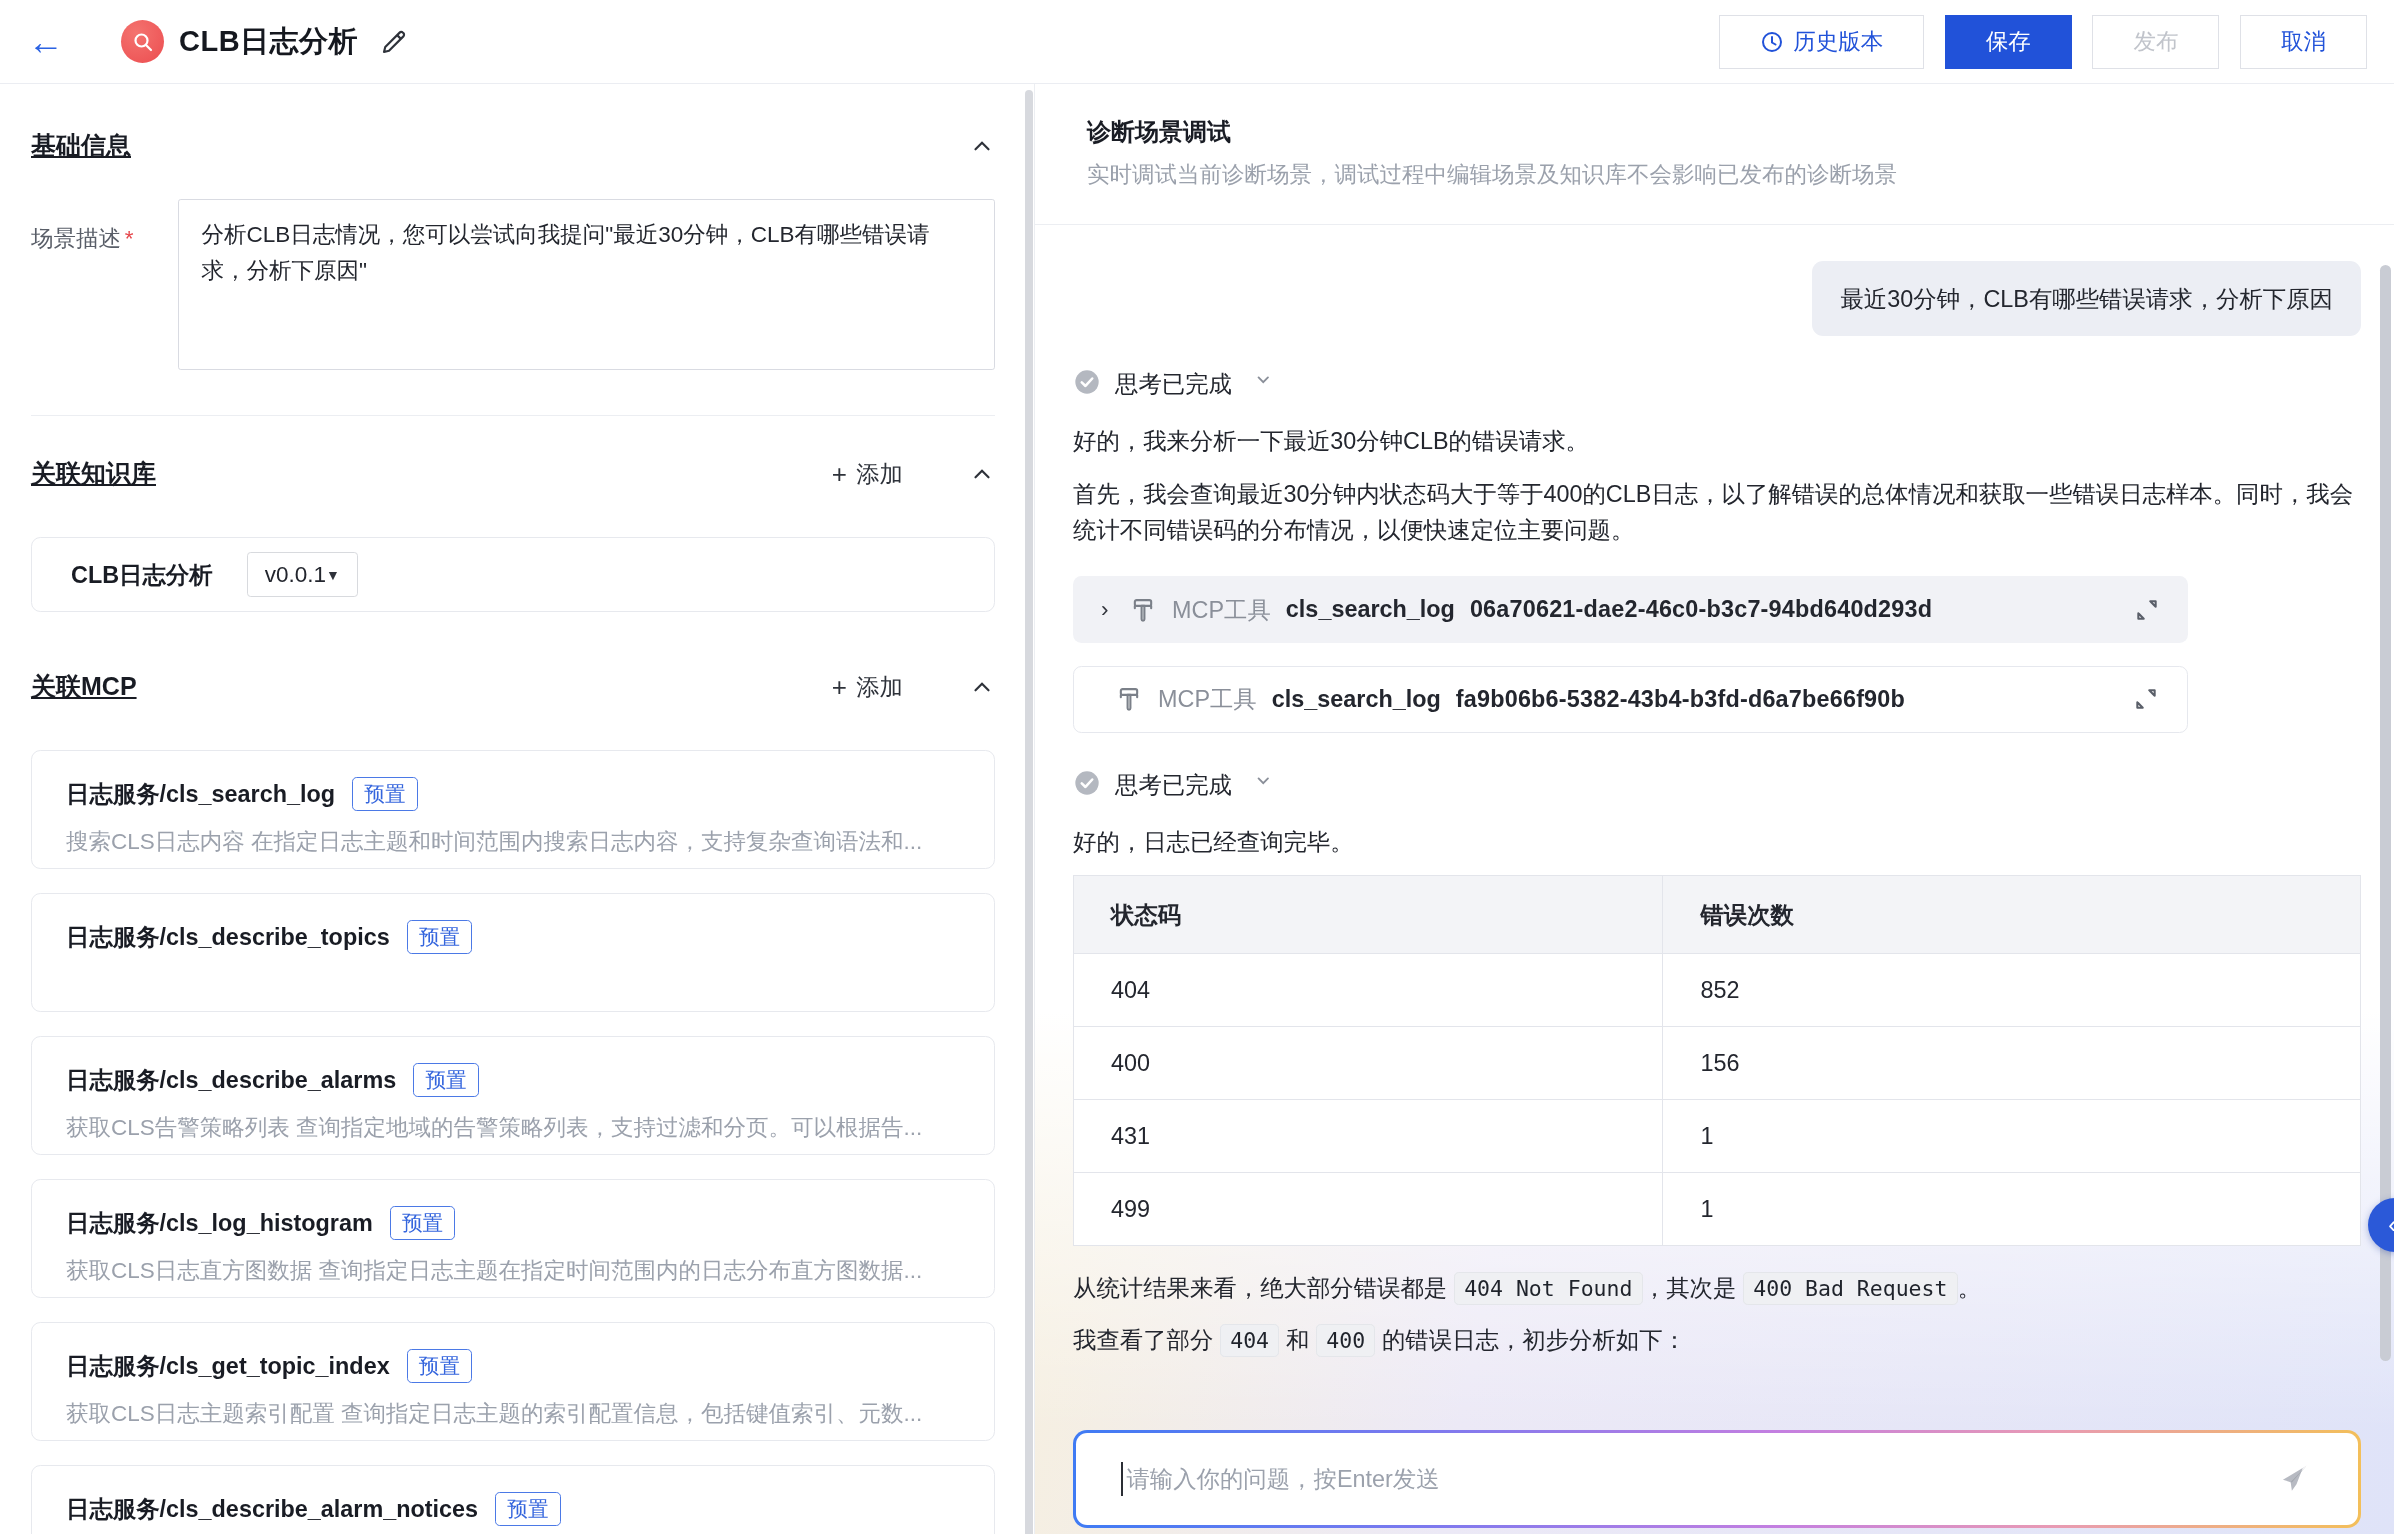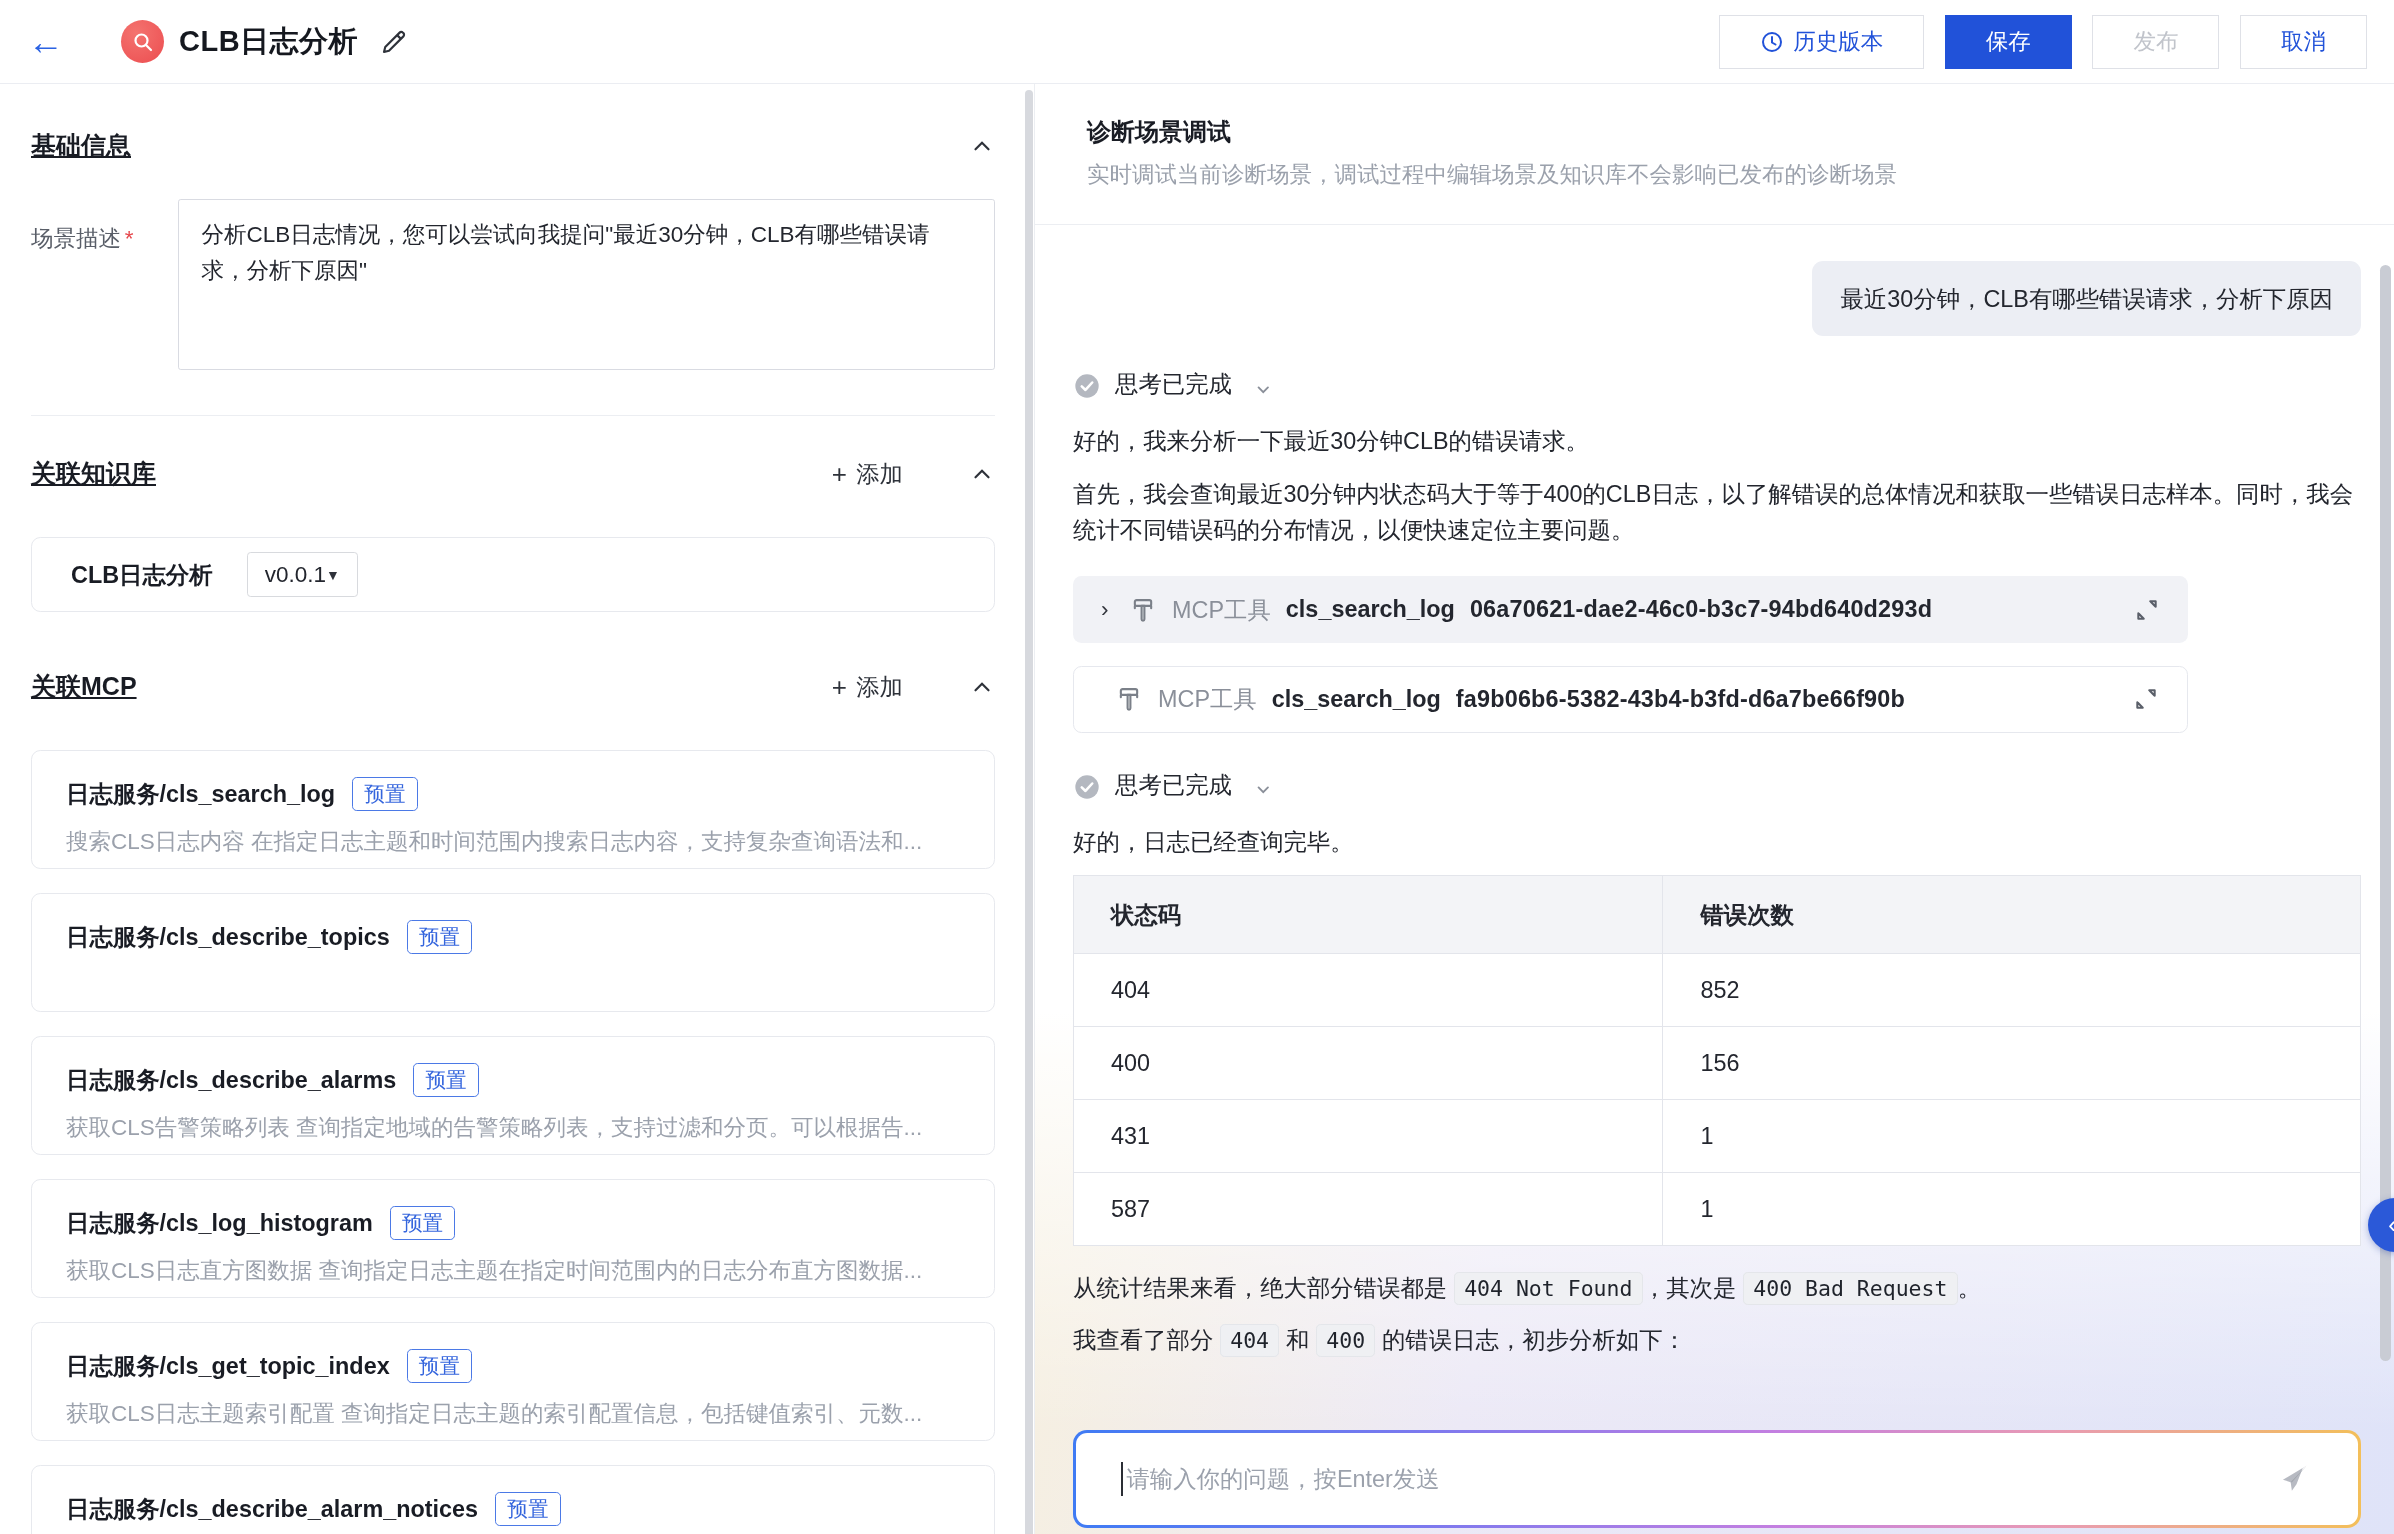--- a/index.html
+++ b/index.html
@@ -53,21 +53,21 @@
   .right-panel { flex:1; min-width:0; display:flex; flex-direction:column; background:#fff; }
   .debug-header { padding:32px 37px 0 52px; height:141px; flex:0 0 141px; border-bottom:0.9px solid #eceef2; }
   .debug-title { font-size:24px; font-weight:bold; color:#191c24; }
   .debug-subtitle { margin-top:11.2px; font-size:22.5px; color:#9ba1ac; }
   .chat { flex:1; min-height:0; position:relative; display:flex; flex-direction:column; padding:36px 34px 7.5px 38px;
     background:
       linear-gradient(to bottom, #ffffff 0%, #ffffff 60%, rgba(255,255,255,0) 92%),
       linear-gradient(100deg, #faf2d8 0%, #ece9f6 40%, #dfe3f8 100%);
   }
   .user-bubble { align-self:flex-end; background:#eceef4; border-radius:11.2px; padding:21.5px 28px; font-size:23.4px; color:#23262e; margin-bottom:32px; }
-  .think-row { display:flex; align-items:flex-end; gap:14px; margin-bottom:23.4px; }
+  .think-row { display:flex; align-items:flex-start; gap:14px; margin-bottom:23.4px; }
   .think-label { font-size:23.4px; color:#23262e; }
   .think-chevron { display:flex; margin-left:5.6px; cursor:pointer; }
   .msg { font-size:23.4px; line-height:36px; color:#23262e; }
   .p1 { margin-bottom:17px; }
   .p2 { margin-bottom:28px; }
   .tool-card { display:flex; align-items:center; height:67px; flex:0 0 67px; border-radius:8.4px; padding:0 28px; gap:15px; align-self:flex-start; min-width:1115px; }
   .tool-card.first { background:#f1f2f6; margin-bottom:22.5px; }
   .tool-card.second { background:#fff; border:0.9px solid #e6e8ee; margin-bottom:36px; padding-left:41px; }
   .tool-chevron { font-size:22.5px; color:#33363d; margin-right:5.6px; cursor:pointer; }
   .tool-label { font-size:23.4px; color:#8a8f99; }
@@ -334,21 +334,21 @@
               </tr>
             <tr>
                 <td>400</td>
                 <td>156</td>
               </tr>
             <tr>
                 <td>431</td>
                 <td>1</td>
               </tr>
             <tr>
-                <td>587</td>
+                <td>499</td>
                 <td>1</td>
               </tr>
           </tbody>
         </table>
 
         <div class="msg p5">
           <span>从统计结果来看，绝大部分错误都是 </span><code class="inline">404 Not Found</code><span>，其次是 </span><code class="inline">400 Bad Request</code><span>。</span>
         </div>
         <div class="msg p6">
           <span>我查看了部分 </span><code class="inline">404</code><span> 和 </span><code class="inline">400</code><span> 的错误日志，初步分析如下：</span>

